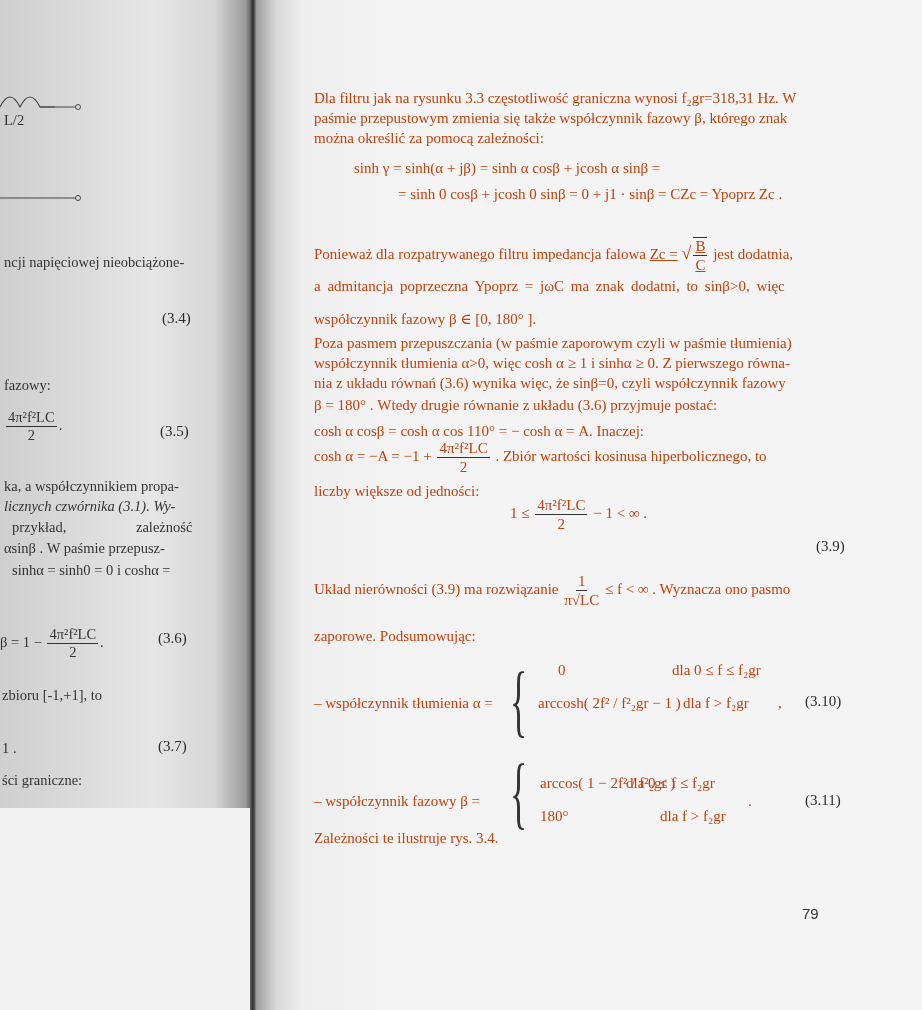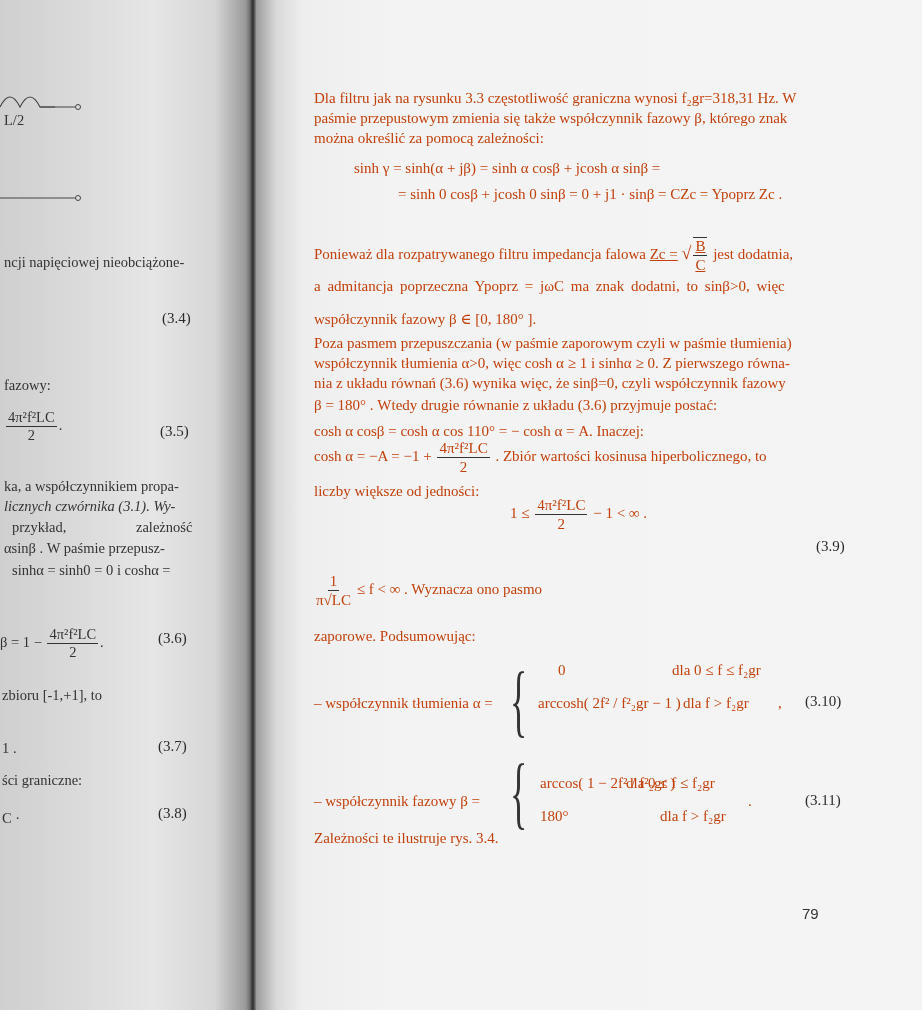--- a/index.html
+++ b/index.html
@@ -3,21 +3,21 @@
 <meta charset="utf-8">
 <style>
   html, body { margin: 0; padding: 0; }
   body {
     width: 922px; height: 1010px; position: relative; overflow: hidden;
     background: #f2f2f2;
     font-family: "Liberation Serif", "DejaVu Serif", serif;
     color: #2a2a2a;
   }
   .left-page {
-    position: absolute; left: 0; top: 0; width: 253px; height: 1010px;
+    position: absolute; left: 0; top: 0; width: 253px; height: 808px;
     background: linear-gradient(to right, #cfcfcf 0%, #dcdcdc 35%, #e6e6e6 60%, #d6d6d6 85%, #9a9a9a 97%, #555 100%);
     overflow: hidden;
   }
   .spine {
     position: absolute; left: 250px; top: 0; width: 6px; height: 1010px;
     background: linear-gradient(to right, #666, #2e2e2e, #888);
   }
   .right-page {
     position: absolute; left: 256px; top: 0; width: 666px; height: 1010px;
     background: linear-gradient(to right, #9c9c9c 0%, #d8d8d8 3%, #eeeeee 7%, #f3f3f3 20%, #f4f4f4 100%);
@@ -128,20 +128,21 @@
   <span>1 ≤</span>
   <span class="frac">
       <span class="num">4π²f²LC</span>
       <span class="den">2</span>
     </span>
   <span>− 1 &lt; ∞ .</span>
 </div>
 <div class="eqno" style="left:816px;top:538px;">(3.9)</div>
 
 <div class="rp" style="left:314px;top:573px;">
+  <span>Układ nierówności (3.9) ma rozwiązanie</span>
   <span class="frac">
       <span class="num">1</span>
       <span class="den">π√LC</span>
     </span>
   <span>≤ f &lt; ∞ . Wyznacza ono pasmo</span>
 </div>
 <div class="rp" style="left:314px;top:628px;">zaporowe. Podsumowując:</div>
 
 <div class="rp" style="left:314px;top:695px;">– współczynnik tłumienia  α =</div>
 <div class="brace" style="left:510px;top:660px;">{</div>

